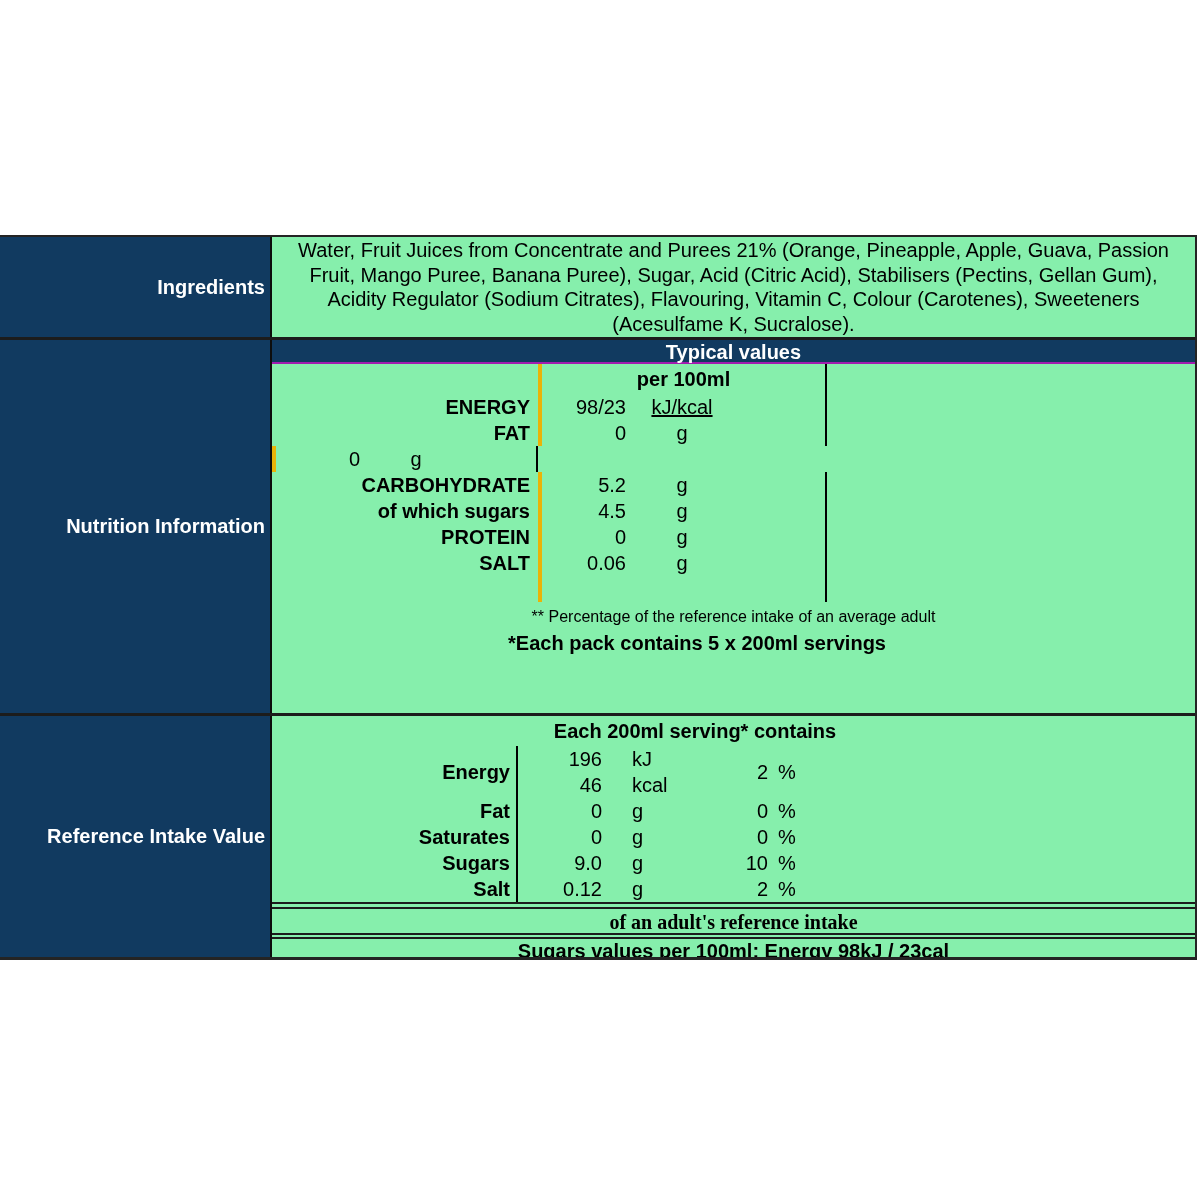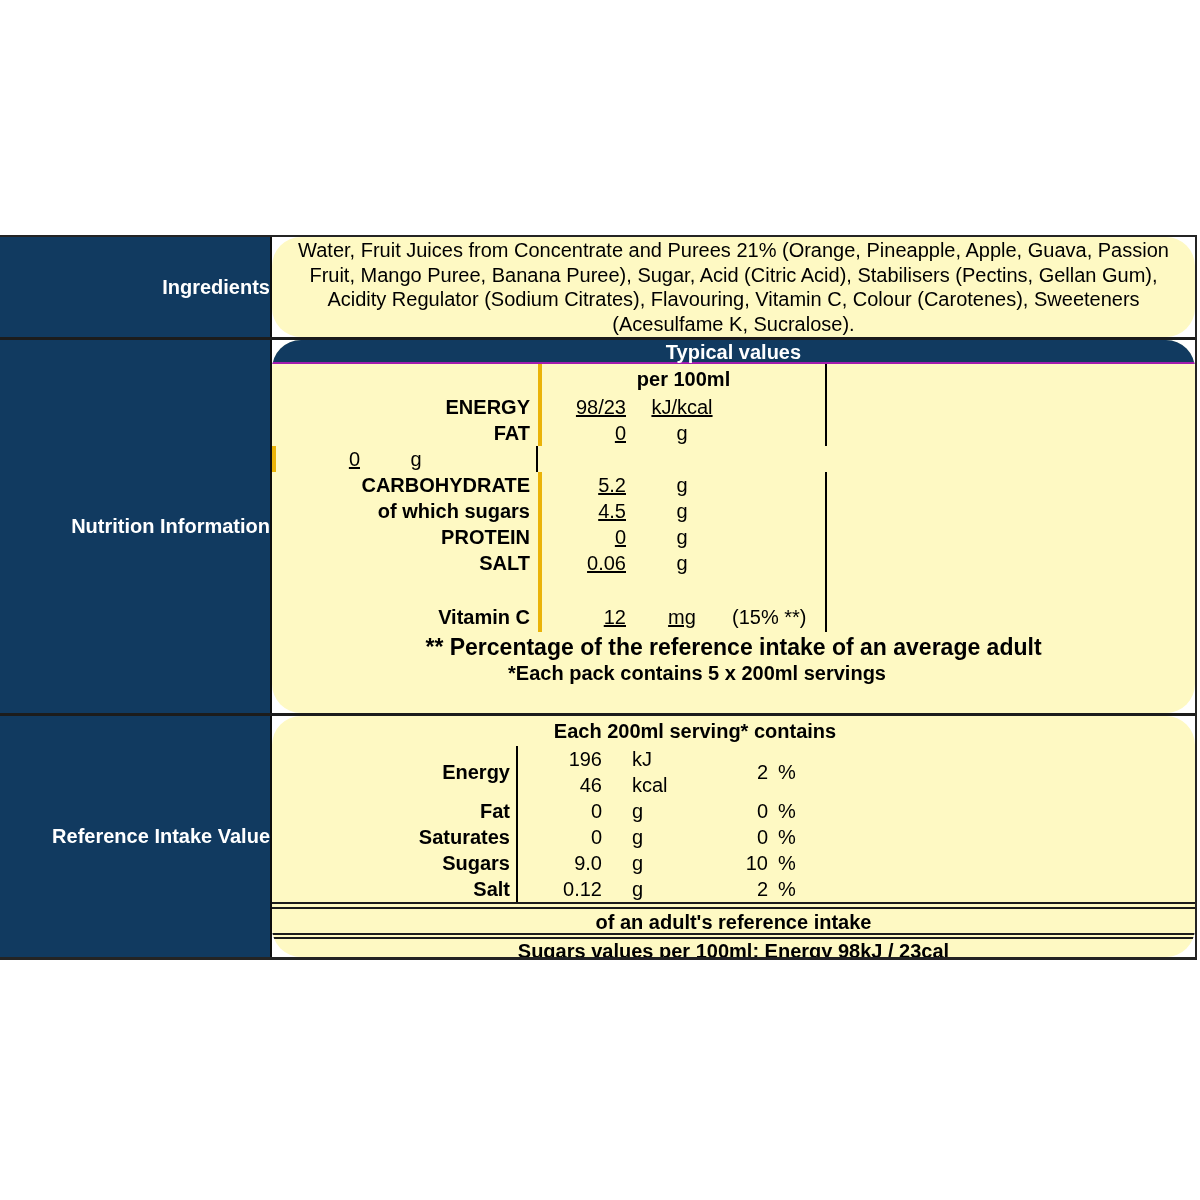--- a/index.html
+++ b/index.html
@@ -9,46 +9,46 @@
   .table-wrap { position:absolute; left:0; top:235px; width:1197px;
                 border-top:2px solid #242424; border-right:2px solid #242424;
                 border-bottom:3px solid #242424; background:#fff; }
 
   .major-row { display:flex; }
   .major-row + .major-row { border-top:3px solid #1c1c1c; }
 
   .side { width:272px; min-width:272px; background:#113A60;
           border-right:2px solid #0d0d0d; color:#fff; font-weight:700;
           font-size:20px; display:flex; align-items:center;
-          justify-content:flex-end; text-align:right; }
-
-  .content { flex:1; background:#fef9c3; overflow:hidden;border-radius:29px; }
+          justify-content:flex-end; padding-right:5px; text-align:right; }
+
+  .content { flex:1; background:#86efac; overflow:hidden; }
 
   
   .row-ingredients { height:100px; }
   .ingredients-text { font-size:20px; line-height:24.5px; text-align:center;
                       padding:1px 6px; }
 
   
   .row-nutrition { height:376px; }
   .tv-bar { height:24px; line-height:24px; background:#113A60; color:#fff;
             font-weight:700; font-size:20px; text-align:center;
             border-bottom:2px solid #a21caf; }
   .n-row { display:grid; grid-template-columns:266px 289px 1fr;
            height:26px; line-height:26px; font-size:20px; }
   .n-row.tall { height:30px; line-height:30px; }
   .n-label { font-weight:700; text-align:right; padding-right:8px;
              white-space:nowrap; }
   .n-mid { border-left:4px solid #eab308; border-right:2px solid #000;
            display:flex; }
   .n-mid.center { justify-content:center; font-weight:700; }
-  .n-val { width:84px; text-align:right;text-decoration:underline; }
+  .n-val { width:84px; text-align:right; }
   .n-unit { width:88px; margin-left:12px; text-align:center;text-decoration:underline; }
   .n-extra { margin-left:6px; white-space:nowrap; }
-  .footnote1 { text-align:center; font-weight:700; font-size:23px;
+  .footnote1 { text-align:center; font-weight:400; font-size:16px;
                height:26px; line-height:26px; margin-top:2px; }
   .footnote2 { width:850px; text-align:center; font-weight:700;
                font-size:20px; height:26px; line-height:26px; }
 
   
   .row-reference { height:244px; }
   .ref-header { margin-left:248px; width:350px; text-align:center;
                 font-weight:700; font-size:20px; height:30px;
                 line-height:30px; }
   .ref-rows { border-bottom:2px solid #1c1c1c; }
@@ -61,21 +61,21 @@
       { display:flex; align-items:center; }
   .r-row.energy .r-label { justify-content:flex-end; }
   .r-row.energy .r-pct { justify-content:flex-end; }
   .r-val { text-align:right; }
   .r-unit { padding-left:30px; }
   .r-pct { text-align:right; }
   .r-sign { padding-left:10px; }
   .ref-footer1 { margin-top:3px; border-top:2px solid #1c1c1c;
                  border-bottom:2px solid #1c1c1c; height:28px;
                  line-height:26px; text-align:center; font-weight:700;
-                 font-size:20px; }
+                 font-size:20px;font-family:Liberation Serif, serif; }
   .ref-footer2 { margin-top:2px; border-top:2px solid #1c1c1c; height:25px;
                  line-height:24px; text-align:center; font-weight:700;
                  font-size:20px; }
 </style>
 </head>
 <body>
 
 <div class="table-wrap">
 
   <div class="major-row row-ingredients">
@@ -157,29 +157,20 @@
         </div>
         <div></div>
       </div>
 
       <div class="n-row">
         <div class="n-label"></div>
         <div class="n-mid"></div>
         <div></div>
       </div>
 
-      <div class="n-row tall">
-        <div class="n-label">Vitamin C</div>
-        <div class="n-mid">
-          <div class="n-val">12</div>
-          <div class="n-unit">mg</div>
-          <div class="n-extra">(15% **)</div>
-        </div>
-        <div></div>
-      </div>
 
       <div class="footnote1">** Percentage of the reference intake of an average adult</div>
       <div class="footnote2">*Each pack contains 5 x 200ml servings</div>
     </div>
   </div>
 
   <div class="major-row row-reference">
     <div class="side">Reference Intake Value</div>
     <div class="content">
       <div class="ref-header">Each 200ml serving* contains</div>

